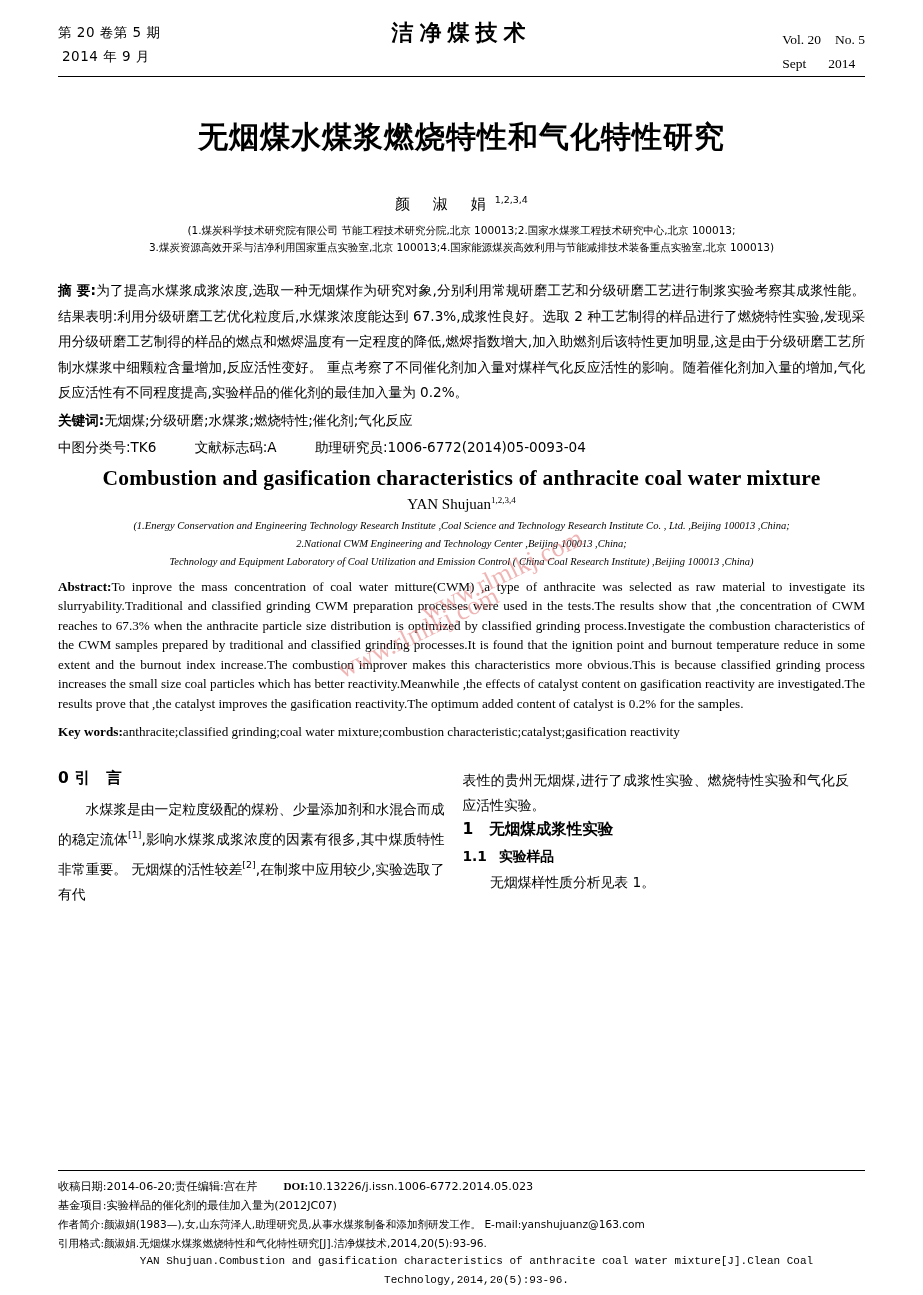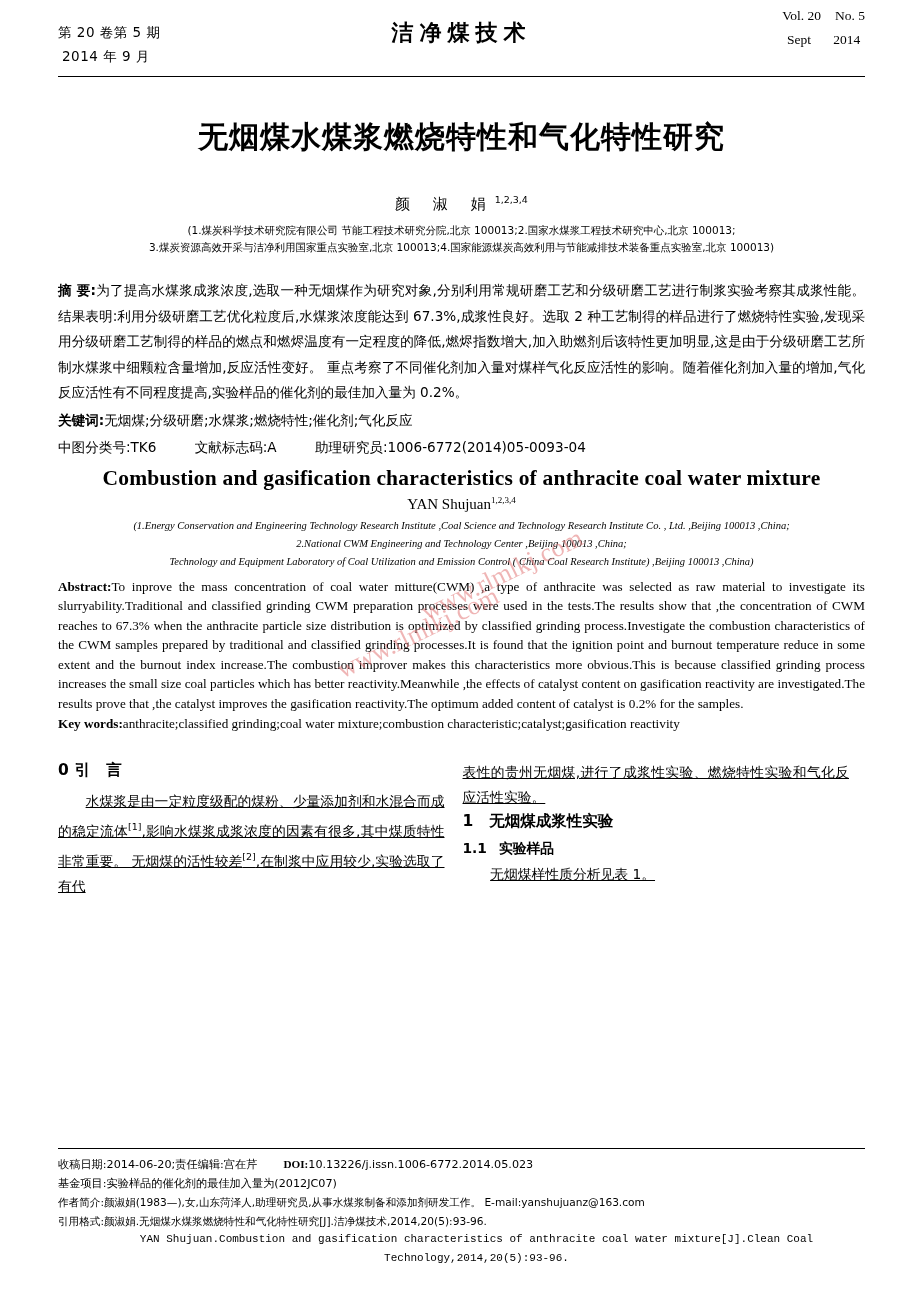--- a/index.html
+++ b/index.html
@@ -42,25 +42,25 @@
     font-weight:600;
     line-height:28px;
   }
   .hdr-center .en{
     font-family:"Liberation Serif", serif;
     font-size:15.5px;
     line-height:22px;
     margin-top:2px;
   }
   .hdr-right{
-    position:absolute;right:0;top:4px;
+    position:absolute;right:0;top:28px;
     font-family:"Liberation Serif", serif;
     font-size:13.5px;
     line-height:24px;
-    text-align:center;
+    text-align:left;
   }
   .hdr-right span.sp{ display:inline-block; }
   .hdr-right .r1 .a{ margin-right:14px; }
   .hdr-right .r2 .a{ margin-right:22px; }
   .rule{
     border-top:1.6px solid #000;
     margin-top:2px;
   }
   
   .title{
@@ -142,20 +142,21 @@
     font-size:13.2px;
     line-height:19.6px;
     text-align:justify;
     margin-top:6px;
   }
   .abs-en .lbl{ font-weight:700; font-style:normal; }
   .kw-en{
     font-family:"Liberation Serif", serif;
     font-size:13.2px;
     line-height:20px;
+    margin-top:8px;
   }
   .kw-en .lbl{ font-weight:700; }
   
   .cols{
     margin-top:26px;
     display:flex;
     gap:18px;
   }
   .col{ width:calc(50% - 17px); }
   .sec-h{
@@ -173,29 +174,28 @@
     font-weight:700;
     margin:8px 0 4px 0;
   }
   .sec-h2 .num{ margin-right:12px; }
   .body-cn{
     font-family:"DejaVu Sans", sans-serif;
     font-size:13.8px;
     line-height:25.5px;
     text-align:justify;
     text-justify:inter-ideograph;
-    text-decoration:underline;
   }
   .body-cn .ind{ text-indent:2em; display:block; }
   .body-cn sup{ font-size:9.5px; }
   
   .footer{
     position:absolute;
     left:58px;right:58px;
-    bottom:28px;
+    bottom:6px;
   }
   .footer .fr{
     border-top:1.1px solid #000;
     margin-bottom:6px;
   }
   .fline{
     font-family:"DejaVu Sans", sans-serif;
     font-size:11.2px;
     line-height:18.5px;
   }

